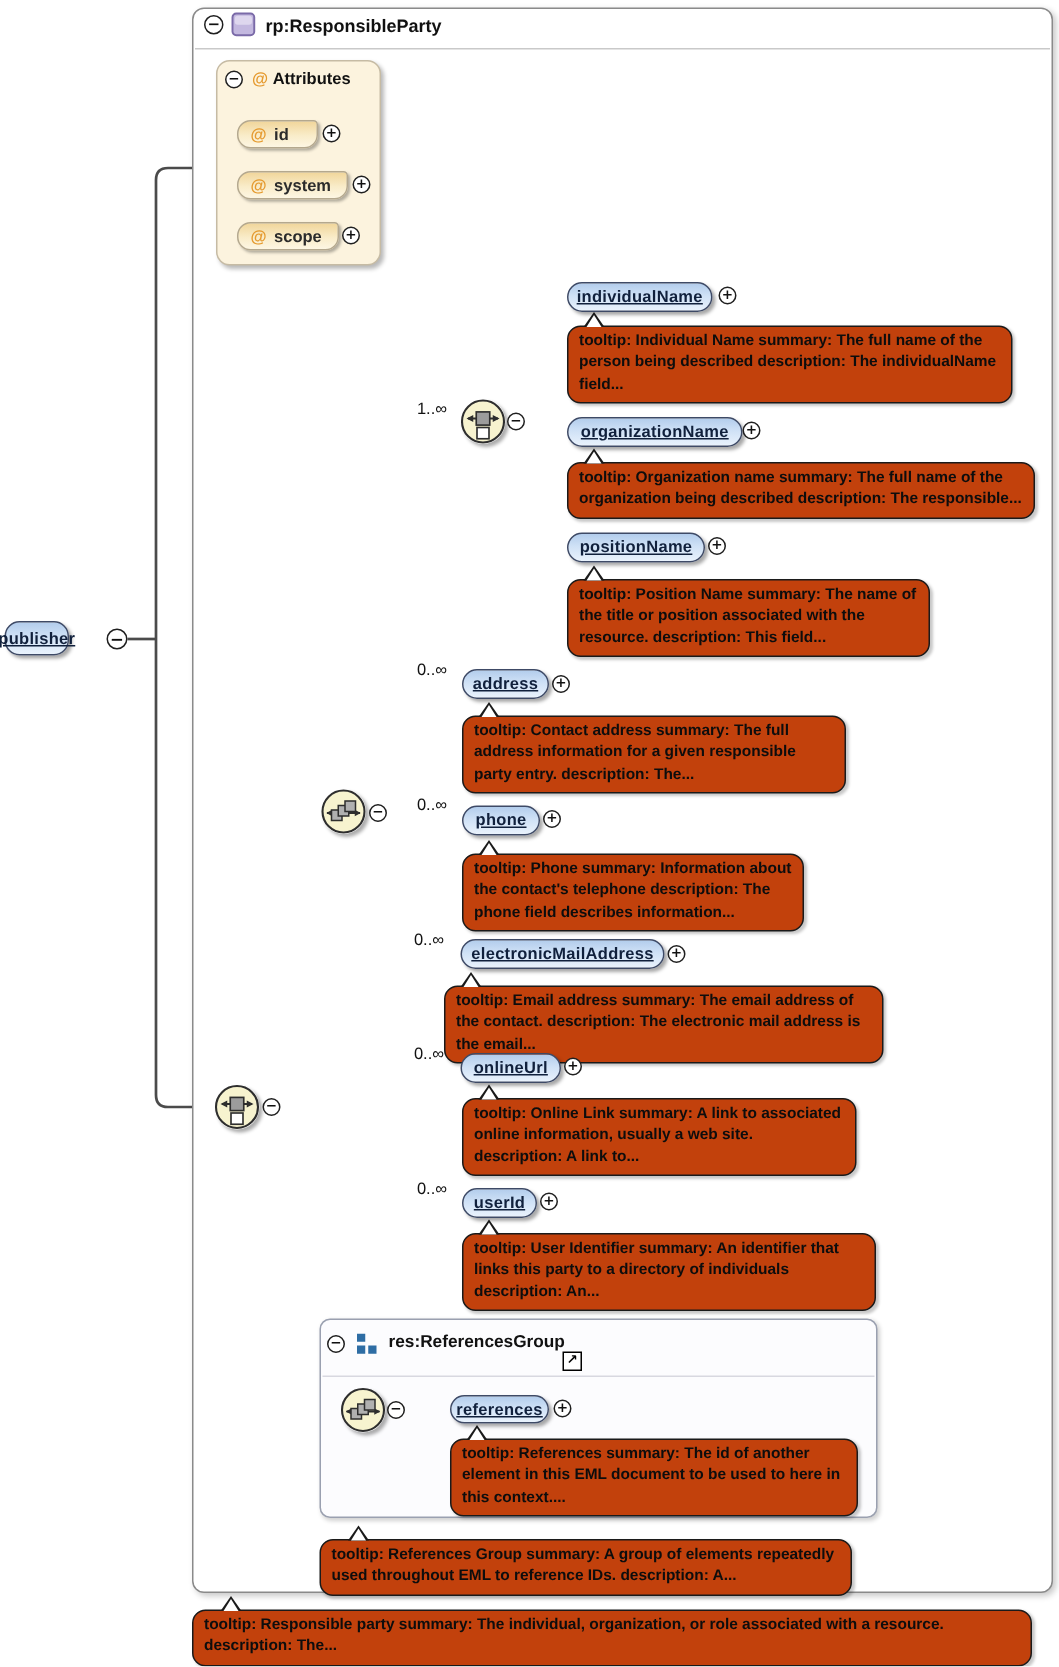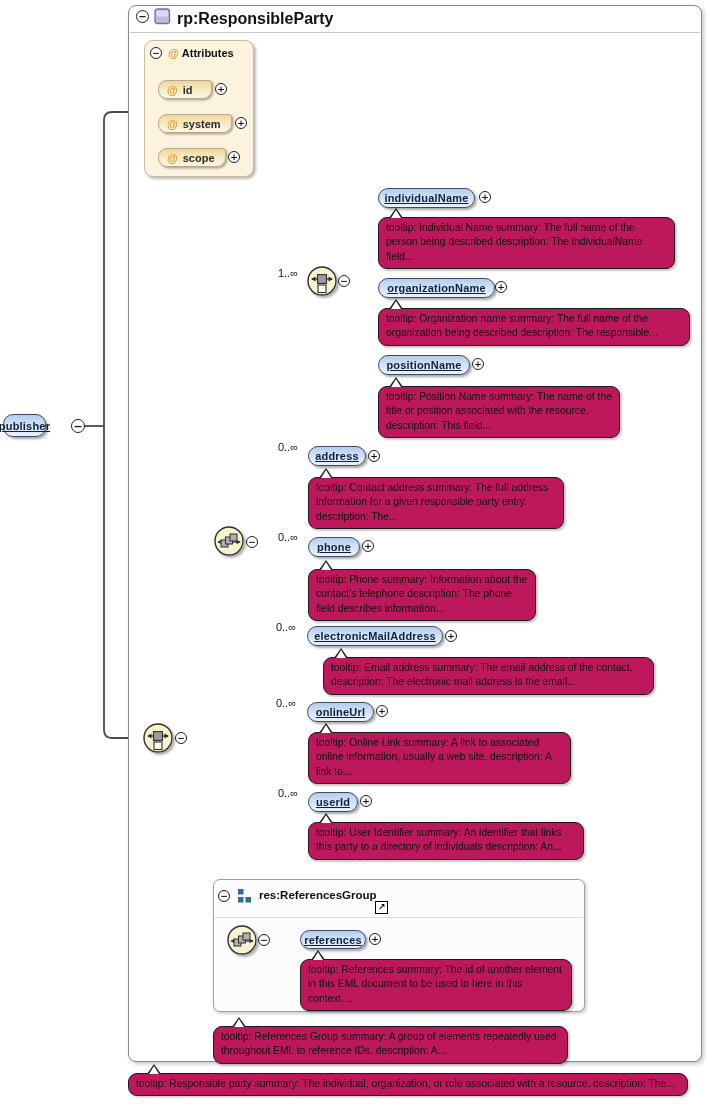--- a/index.html
+++ b/index.html
@@ -10,21 +10,21 @@
   .box{position:absolute;box-sizing:border-box;background:#fff;border:1.4px solid #8a8a8a;
        border-radius:8px;box-shadow:2px 2px 4px rgba(0,0,0,.22);z-index:1;}
   .box-hdr-sep{position:absolute;left:1px;right:1px;height:1px;background:#c9c9c9;}
 
   .attrbox{position:absolute;box-sizing:border-box;background:#FCF3DE;border:1.2px solid #C6BBA4;
        border-radius:9px;box-shadow:2px 2px 3px rgba(0,0,0,.28);z-index:2;}
 
   .refbox{position:absolute;box-sizing:border-box;background:#FCFCFE;border:1.2px solid #9aa0b0;
        border-radius:7px;box-shadow:1.5px 1.5px 3px rgba(0,0,0,.18);z-index:1;}
 
-  .hdr-title{position:absolute;font-weight:bold;font-size:16px;color:#111;z-index:3;white-space:nowrap;}
+  .hdr-title{position:absolute;font-weight:bold;font-size:12px;color:#111;z-index:3;white-space:nowrap;}
 
   .pill{position:absolute;box-sizing:border-box;display:flex;align-items:center;justify-content:center;
         font-weight:bold;font-size:11px;letter-spacing:.2px;color:#10203c;
         background:linear-gradient(180deg,#b3cdec 0%,#cfe1f6 45%,#e9f2fc 100%);
         border:1.3px solid #3e4a66;border-radius:10px;
         box-shadow:2px 2px 2.5px rgba(0,0,0,.35);z-index:3;white-space:nowrap;text-decoration:underline;}
 
   .apill{position:absolute;box-sizing:border-box;display:flex;align-items:center;gap:5px;
         padding:0 8px;font-weight:bold;font-size:11px;color:#2b2b2b;
         background:linear-gradient(180deg,#F1D69B 0%,#F9ECC9 55%,#FDF6E3 100%);
@@ -36,23 +36,23 @@
         border-radius:50%;background:#fff;color:#111;display:flex;align-items:center;justify-content:center;
         font:bold 9px/9px "DejaVu Sans",sans-serif;z-index:4;}
   .sz14{width:14px;height:14px;font-size:11px;}
   .sz13{width:13px;height:13px;font-size:10px;}
 
   .comp{position:absolute;width:30px;height:30px;border-radius:50%;
         box-shadow:2px 2px 2.5px rgba(0,0,0,.33);z-index:3;}
 
   .card{position:absolute;font-size:11px;color:#111;z-index:3;text-align:right;width:40px;white-space:nowrap;}
 
-  .tip{position:absolute;box-sizing:border-box;background:#be185d;border:1.3px solid #1a1a1a;border-radius:9px;
+  .tip{position:absolute;box-sizing:border-box;background:#c2410c;border:1.3px solid #1a1a1a;border-radius:9px;
        padding:3px 7px 4px 7px;font-size:10.3px;line-height:1.4;color:#0d0d0d;
-       box-shadow:1.5px 1.5px 2px rgba(0,0,0,.22);z-index:2;}
+       box-shadow:1.5px 1.5px 2px rgba(0,0,0,.22);z-index:2;font-weight:bold;}
   .tip::before{content:"";position:absolute;top:-10px;left:var(--px,10px);width:0;height:0;
        border-left:7px solid transparent;border-right:7px solid transparent;border-bottom:10px solid #1a1a1a;}
   .tip::after{content:"";position:absolute;top:-8px;left:calc(var(--px,10px) + 1.6px);width:0;height:0;
        border-left:5.4px solid transparent;border-right:5.4px solid transparent;border-bottom:8.4px solid #fff;}
 
   .ico{position:absolute;z-index:4;}
   .linkico{position:absolute;box-sizing:border-box;width:13px;height:13px;border:1.3px solid #000;
        background:#fff;display:flex;align-items:center;justify-content:center;
        font:bold 9px/9px "DejaVu Sans",sans-serif;color:#000;z-index:4;}
 </style>
@@ -200,21 +200,21 @@
   <div class="pbtn" style="left:362px;top:540px;">
       <span>+</span>
     </div>
   <div class="tip" style="left:308px;top:569px;width:228px;">tooltip: Phone summary: Information about the contact's telephone description: The phone field describes information...</div>
 
   <div class="card" style="left:256px;top:621px;">0..∞</div>
   <div class="pill" style="left:307px;top:626px;width:136px;height:20px;">electronicMailAddress</div>
   <div class="pbtn" style="left:445px;top:630px;">
       <span>+</span>
     </div>
-  <div class="tip" style="left:323px;top:657px;width:331px;">tooltip: Email address summary: The email address of the contact. description: The electronic mail address is the email...</div>
+  <div class="tip" style="left:296px;top:657px;width:293px;">tooltip: Email address summary: The email address of the contact. description: The electronic mail address is the email...</div>
 
   <div class="card" style="left:256px;top:697px;">0..∞</div>
   <div class="pill" style="left:307px;top:702px;width:67px;height:20px;">onlineUrl</div>
   <div class="pbtn" style="left:376px;top:705px;">
       <span>+</span>
     </div>
   <div class="tip" style="left:308px;top:732px;width:263px;">tooltip: Online Link summary: A link to associated online information, usually a web site. description: A link to...</div>
 
   <div class="card" style="left:258px;top:787px;">0..∞</div>
   <div class="pill" style="left:308px;top:792px;width:50px;height:20px;">userId</div>

